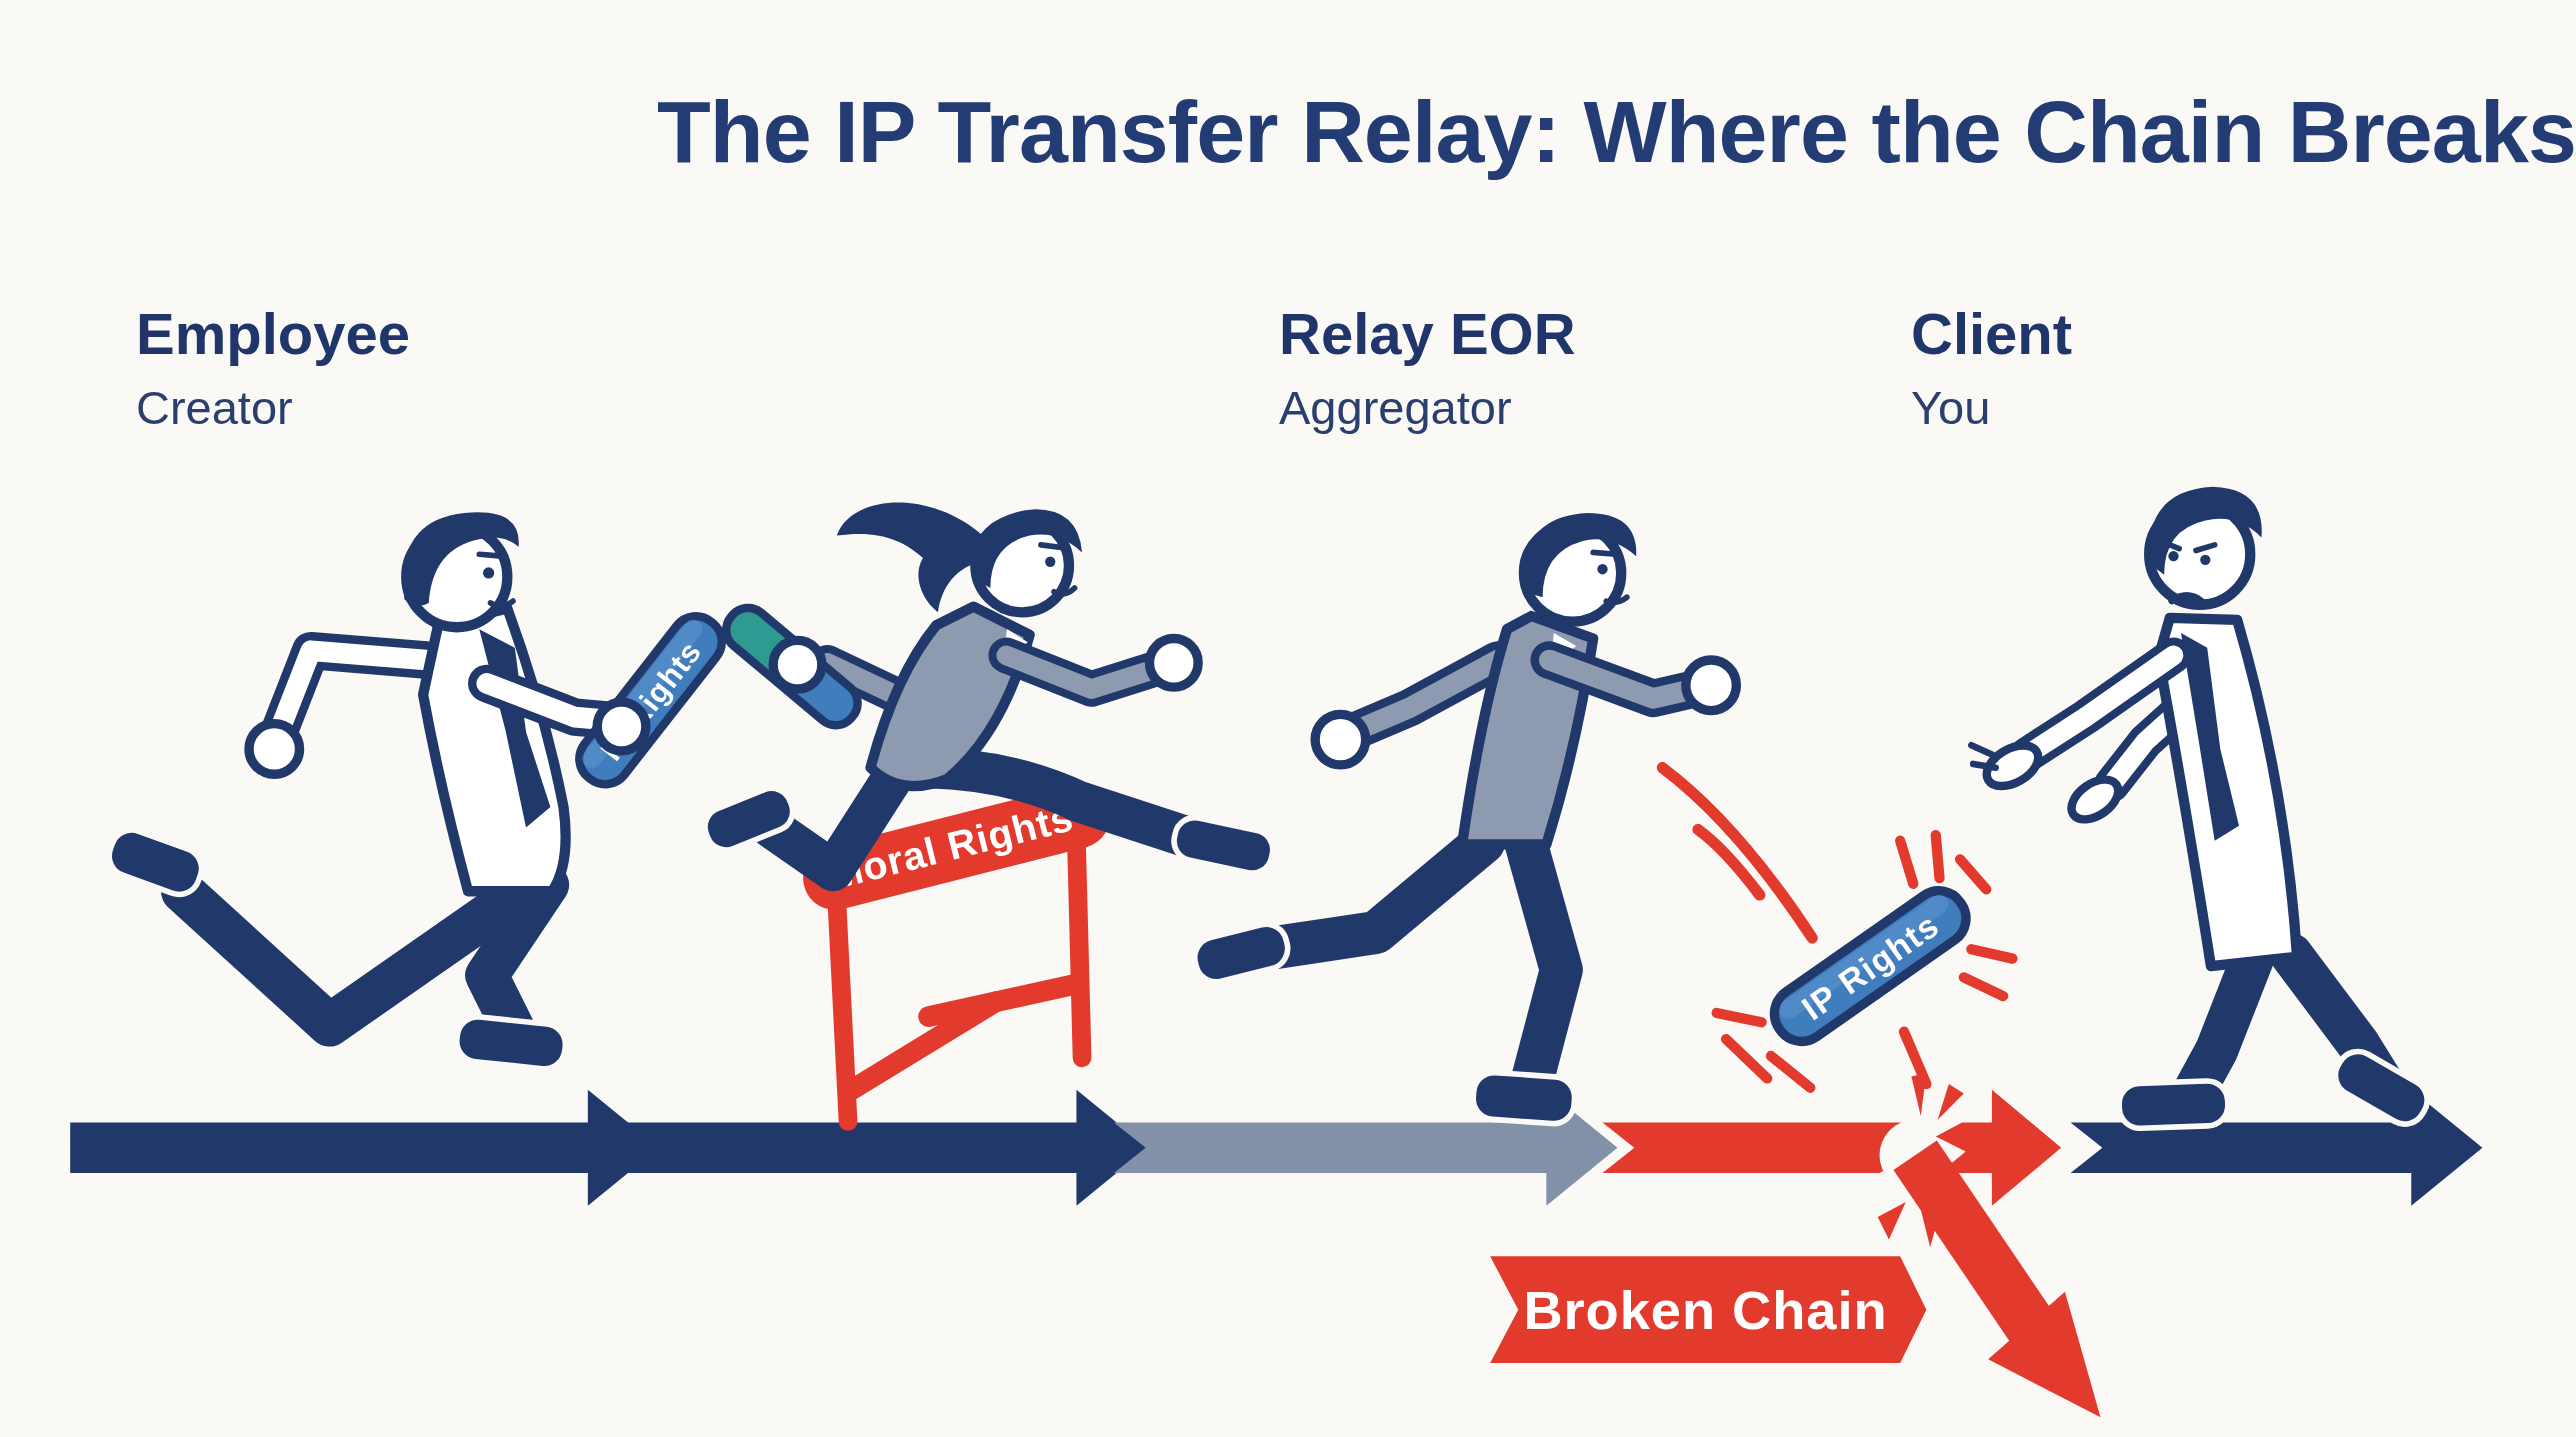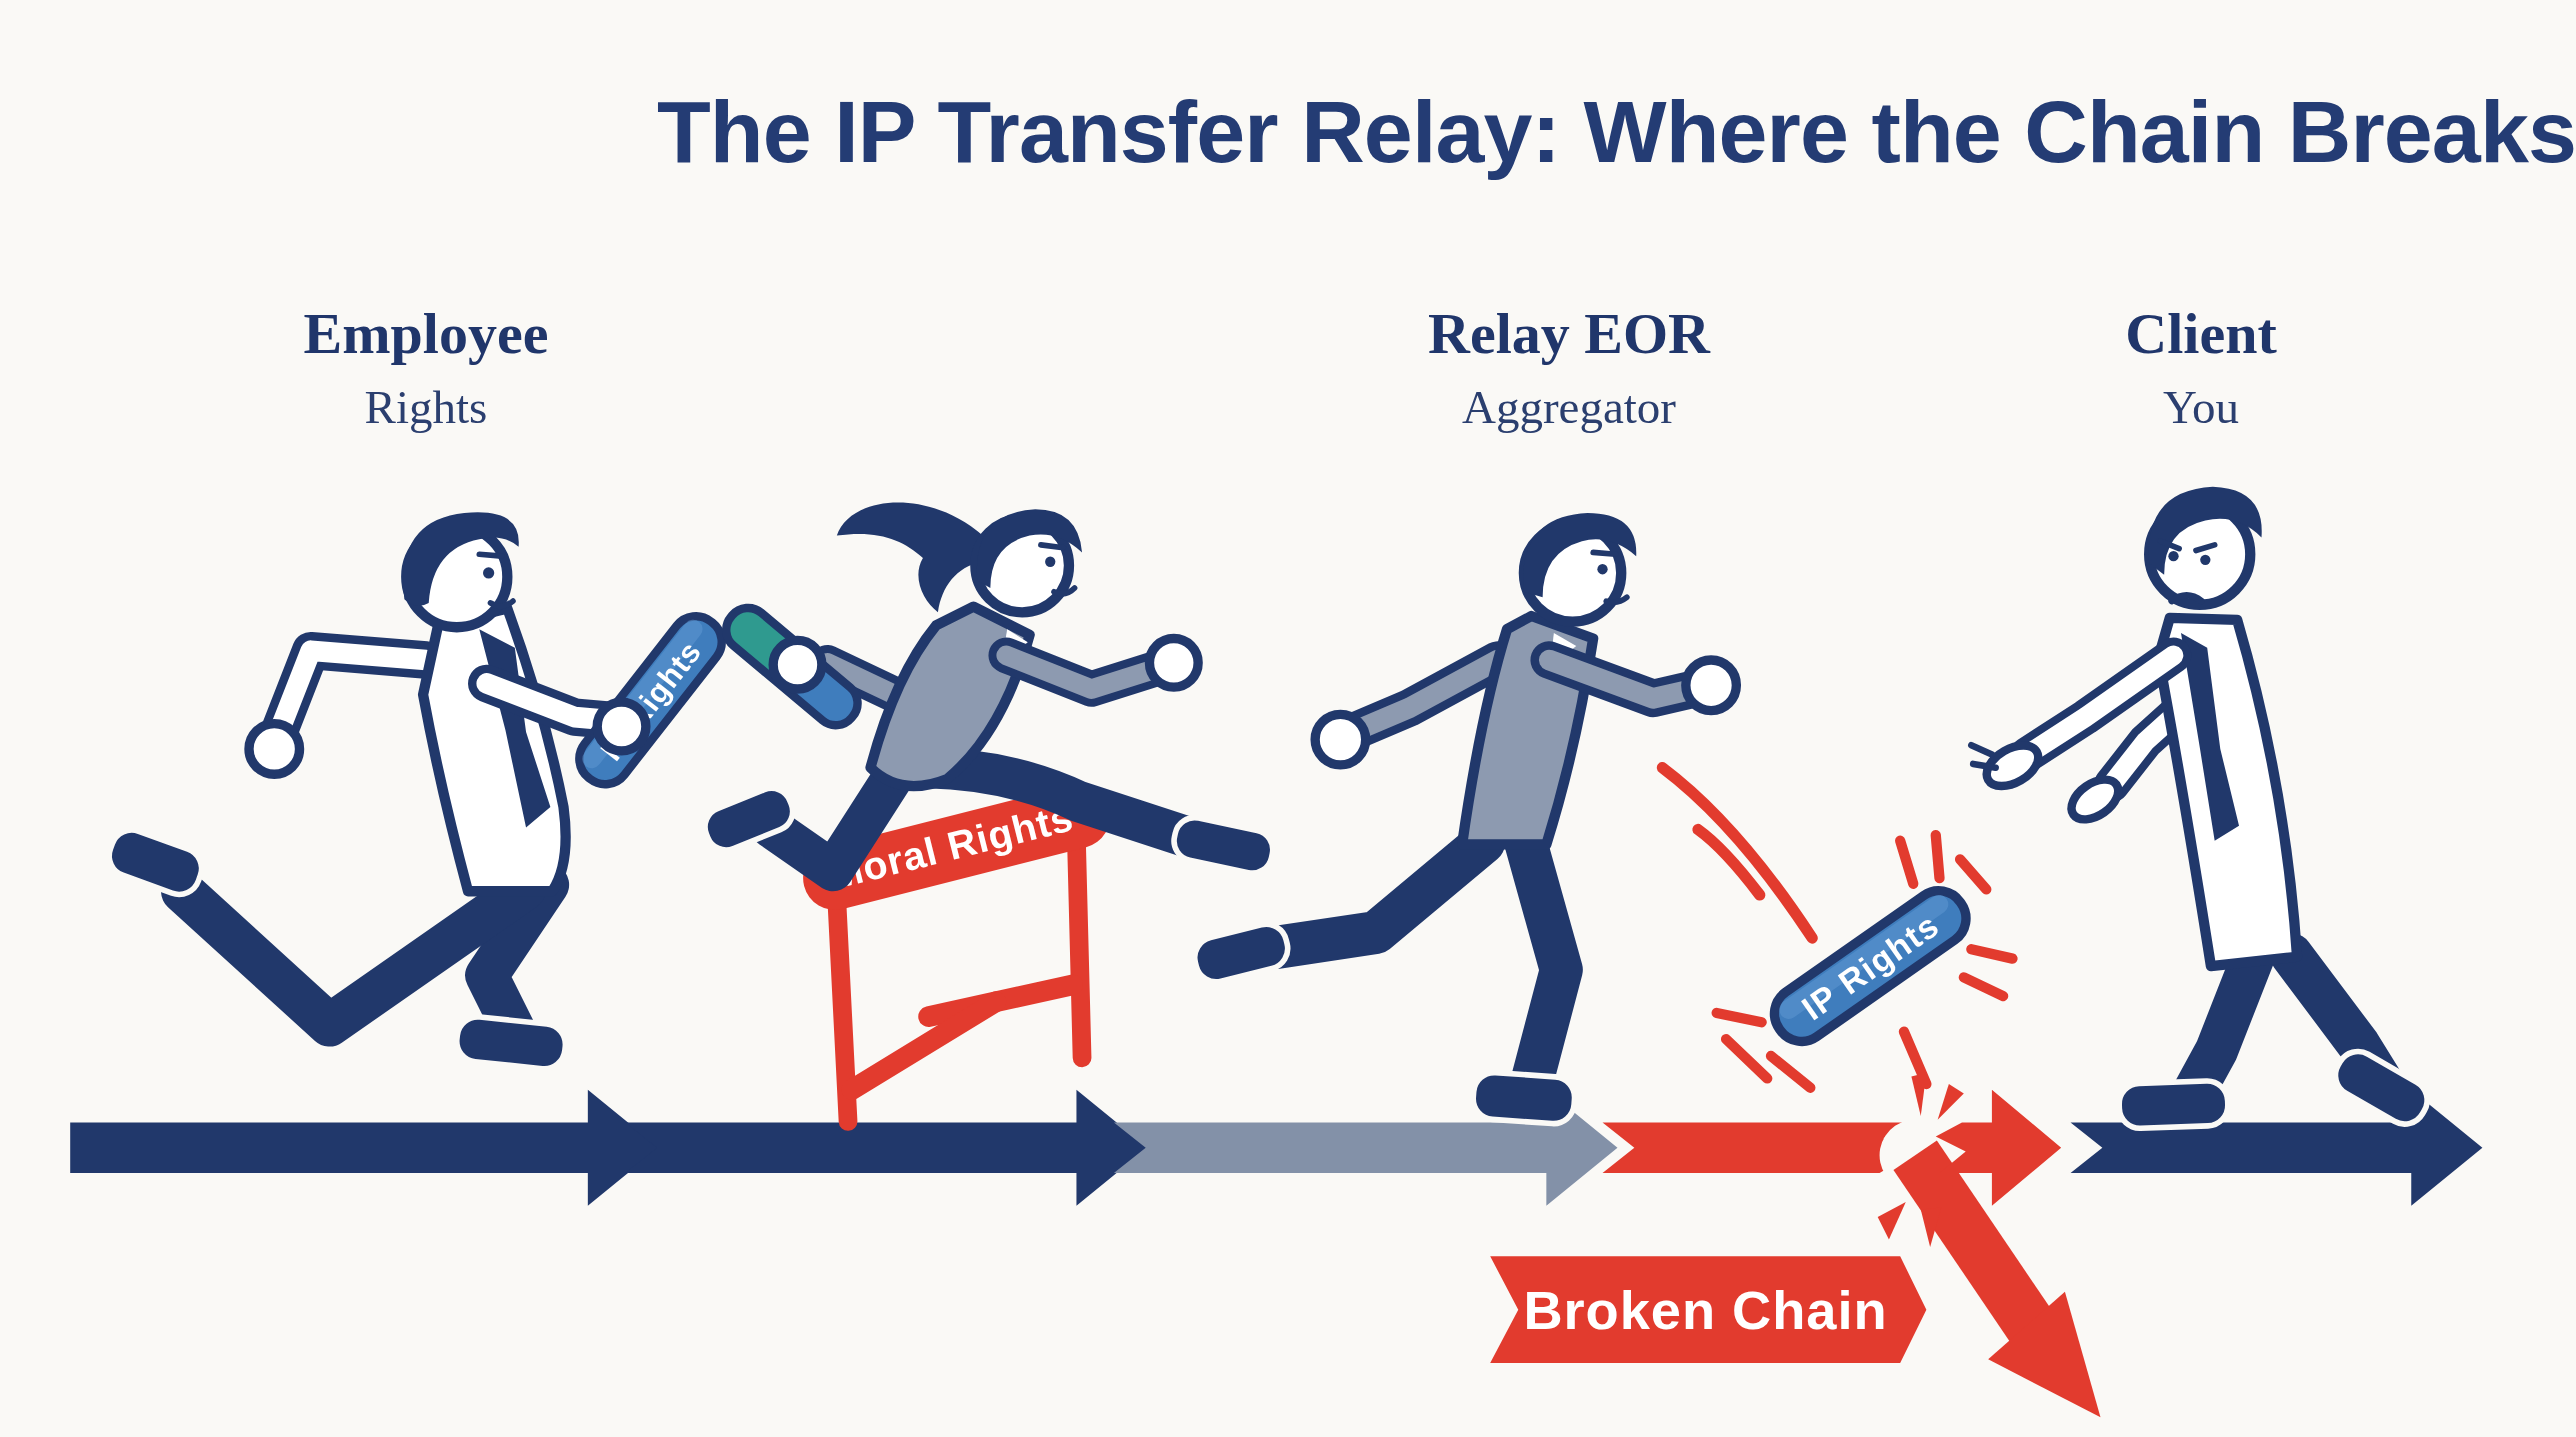--- a/index.html
+++ b/index.html
@@ -1,35 +1,35 @@
 <!DOCTYPE html>
 <html style="font-size:15px"><head>
 <meta charset="utf-8">
 <style>
   html,body{margin:0;padding:0;}
   body{font-family:"Liberation Sans",sans-serif;}
   #canvas{position:relative;width:2576px;height:1438px;background:#faf9f6;overflow:hidden;}
   .title{position:absolute;top:81px;left:0;width:2576px;text-align:right;
          font-size:88px;font-weight:bold;letter-spacing:-0.9px;color:#243c74;}
-  .col-label{position:absolute;top:300px;width:580px;text-align:center;color:#20366b;font-family:Liberation Serif, serif;}
+  .col-label{position:absolute;top:300px;width:580px;color:#20366b;}
   .col-name{font-size:58px;font-weight:bold;}
   .col-role{font-size:47px;margin-top:13px;color:#2b3f6f;}
   #scene{position:absolute;left:0;top:0;}
   svg text{font-family:"Liberation Sans",sans-serif;font-weight:bold;}
 </style>
 </head>
 <body>
 
 <div id="canvas">
 
   <div class="title">The IP Transfer Relay: Where the Chain Breaks</div>
 
   <div class="col-label" style="left:136px;">
     <div class="col-name">Employee</div>
-    <div class="col-role">Rights</div>
+    <div class="col-role">Creator</div>
   </div>
   <div class="col-label" style="left:1279px;">
     <div class="col-name">Relay EOR</div>
     <div class="col-role">Aggregator</div>
   </div>
   <div class="col-label" style="left:1911px;">
     <div class="col-name">Client</div>
     <div class="col-role">You</div>
   </div>
 

